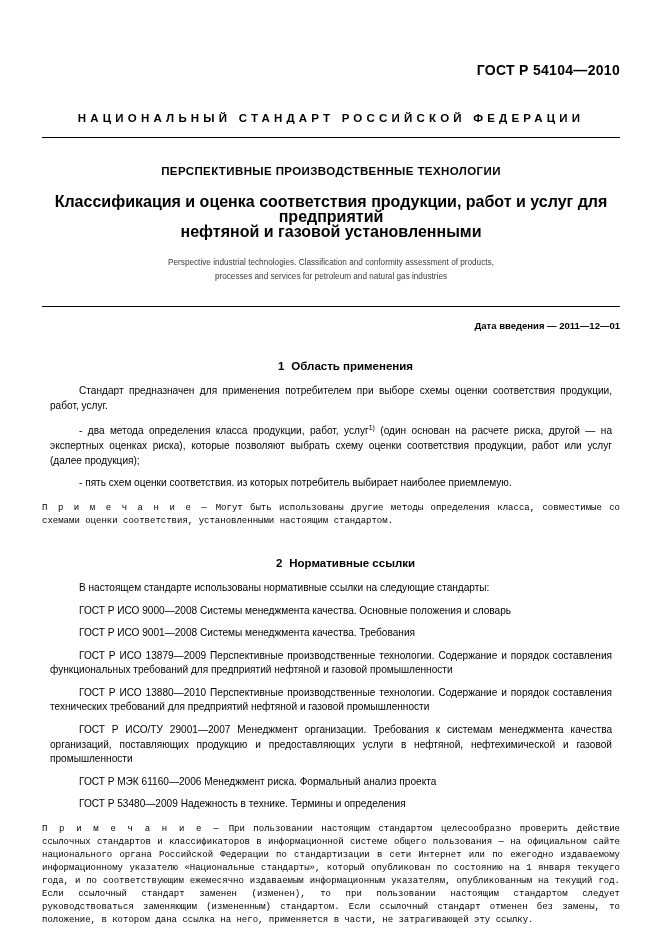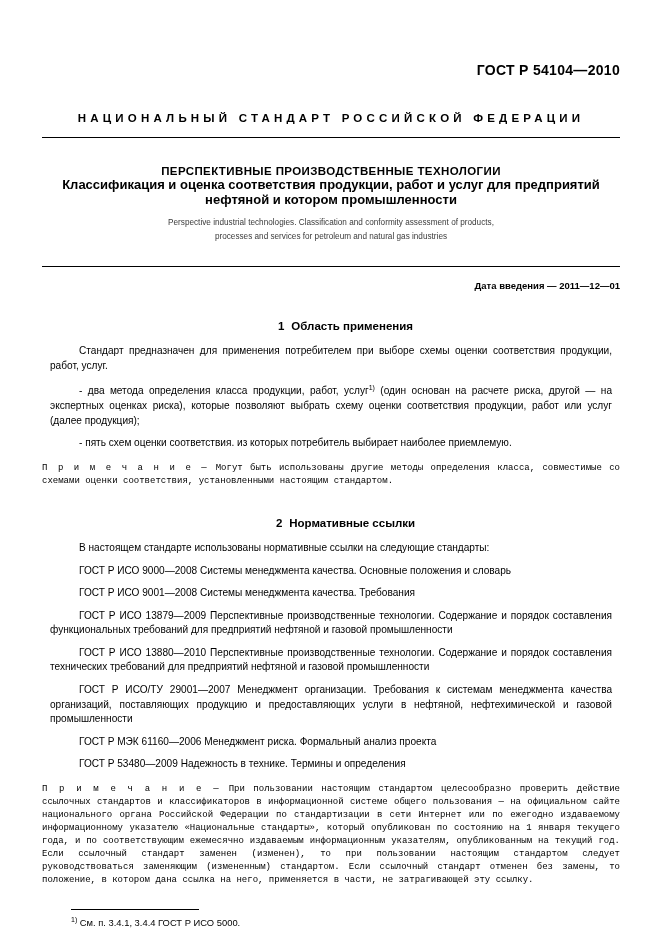--- a/index.html
+++ b/index.html
@@ -58,30 +58,31 @@
     font-family: "Liberation Sans", sans-serif;
     font-weight: bold;
     font-size: 11.5px;
     letter-spacing: 0.4px;
     margin-top: 27px;
   }
   .title-sub {
     text-align: center;
     font-family: "Liberation Sans", sans-serif;
     font-weight: bold;
-    font-size: 13px;
+    font-size: 16px;
     line-height: 15px;
+    margin-top: 17px;
   }
   .title-en {
     text-align: center;
     font-family: "Liberation Sans", sans-serif;
     font-size: 8.2px;
     color: #3a3a3a;
     line-height: 14px;
-    margin-top: 9px;
+    margin-top: 17px;
   }
   .rule-mid {
     border-top: 1px solid #000;
     margin-top: 22px;
   }
   .date-line {
     text-align: right;
     font-family: "Liberation Sans", sans-serif;
     font-weight: bold;
     font-size: 9.5px;
@@ -170,21 +171,21 @@
     <div class="gost-number">ГОСТ Р 54104—2010</div>
 
     <div class="national-standard">НАЦИОНАЛЬНЫЙ СТАНДАРТ РОССИЙСКОЙ ФЕДЕРАЦИИ</div>
 
     <div class="rule-top"></div>
 
     <div class="title-main">ПЕРСПЕКТИВНЫЕ ПРОИЗВОДСТВЕННЫЕ ТЕХНОЛОГИИ</div>
 
     <div class="title-sub">
       <div>Классификация и оценка соответствия продукции, работ и услуг для предприятий</div>
-      <div>нефтяной и котором промышленности</div>
+      <div>нефтяной и газовой установленными</div>
     </div>
 
     <div class="title-en">
       <div>Perspective industrial technologies. Classification and conformity assessment of products,</div>
       <div>processes and services for petroleum and natural gas industries</div>
     </div>
 
     <div class="rule-mid"></div>
 
     <div class="date-line">Дата введения — 2011—12—01</div>

